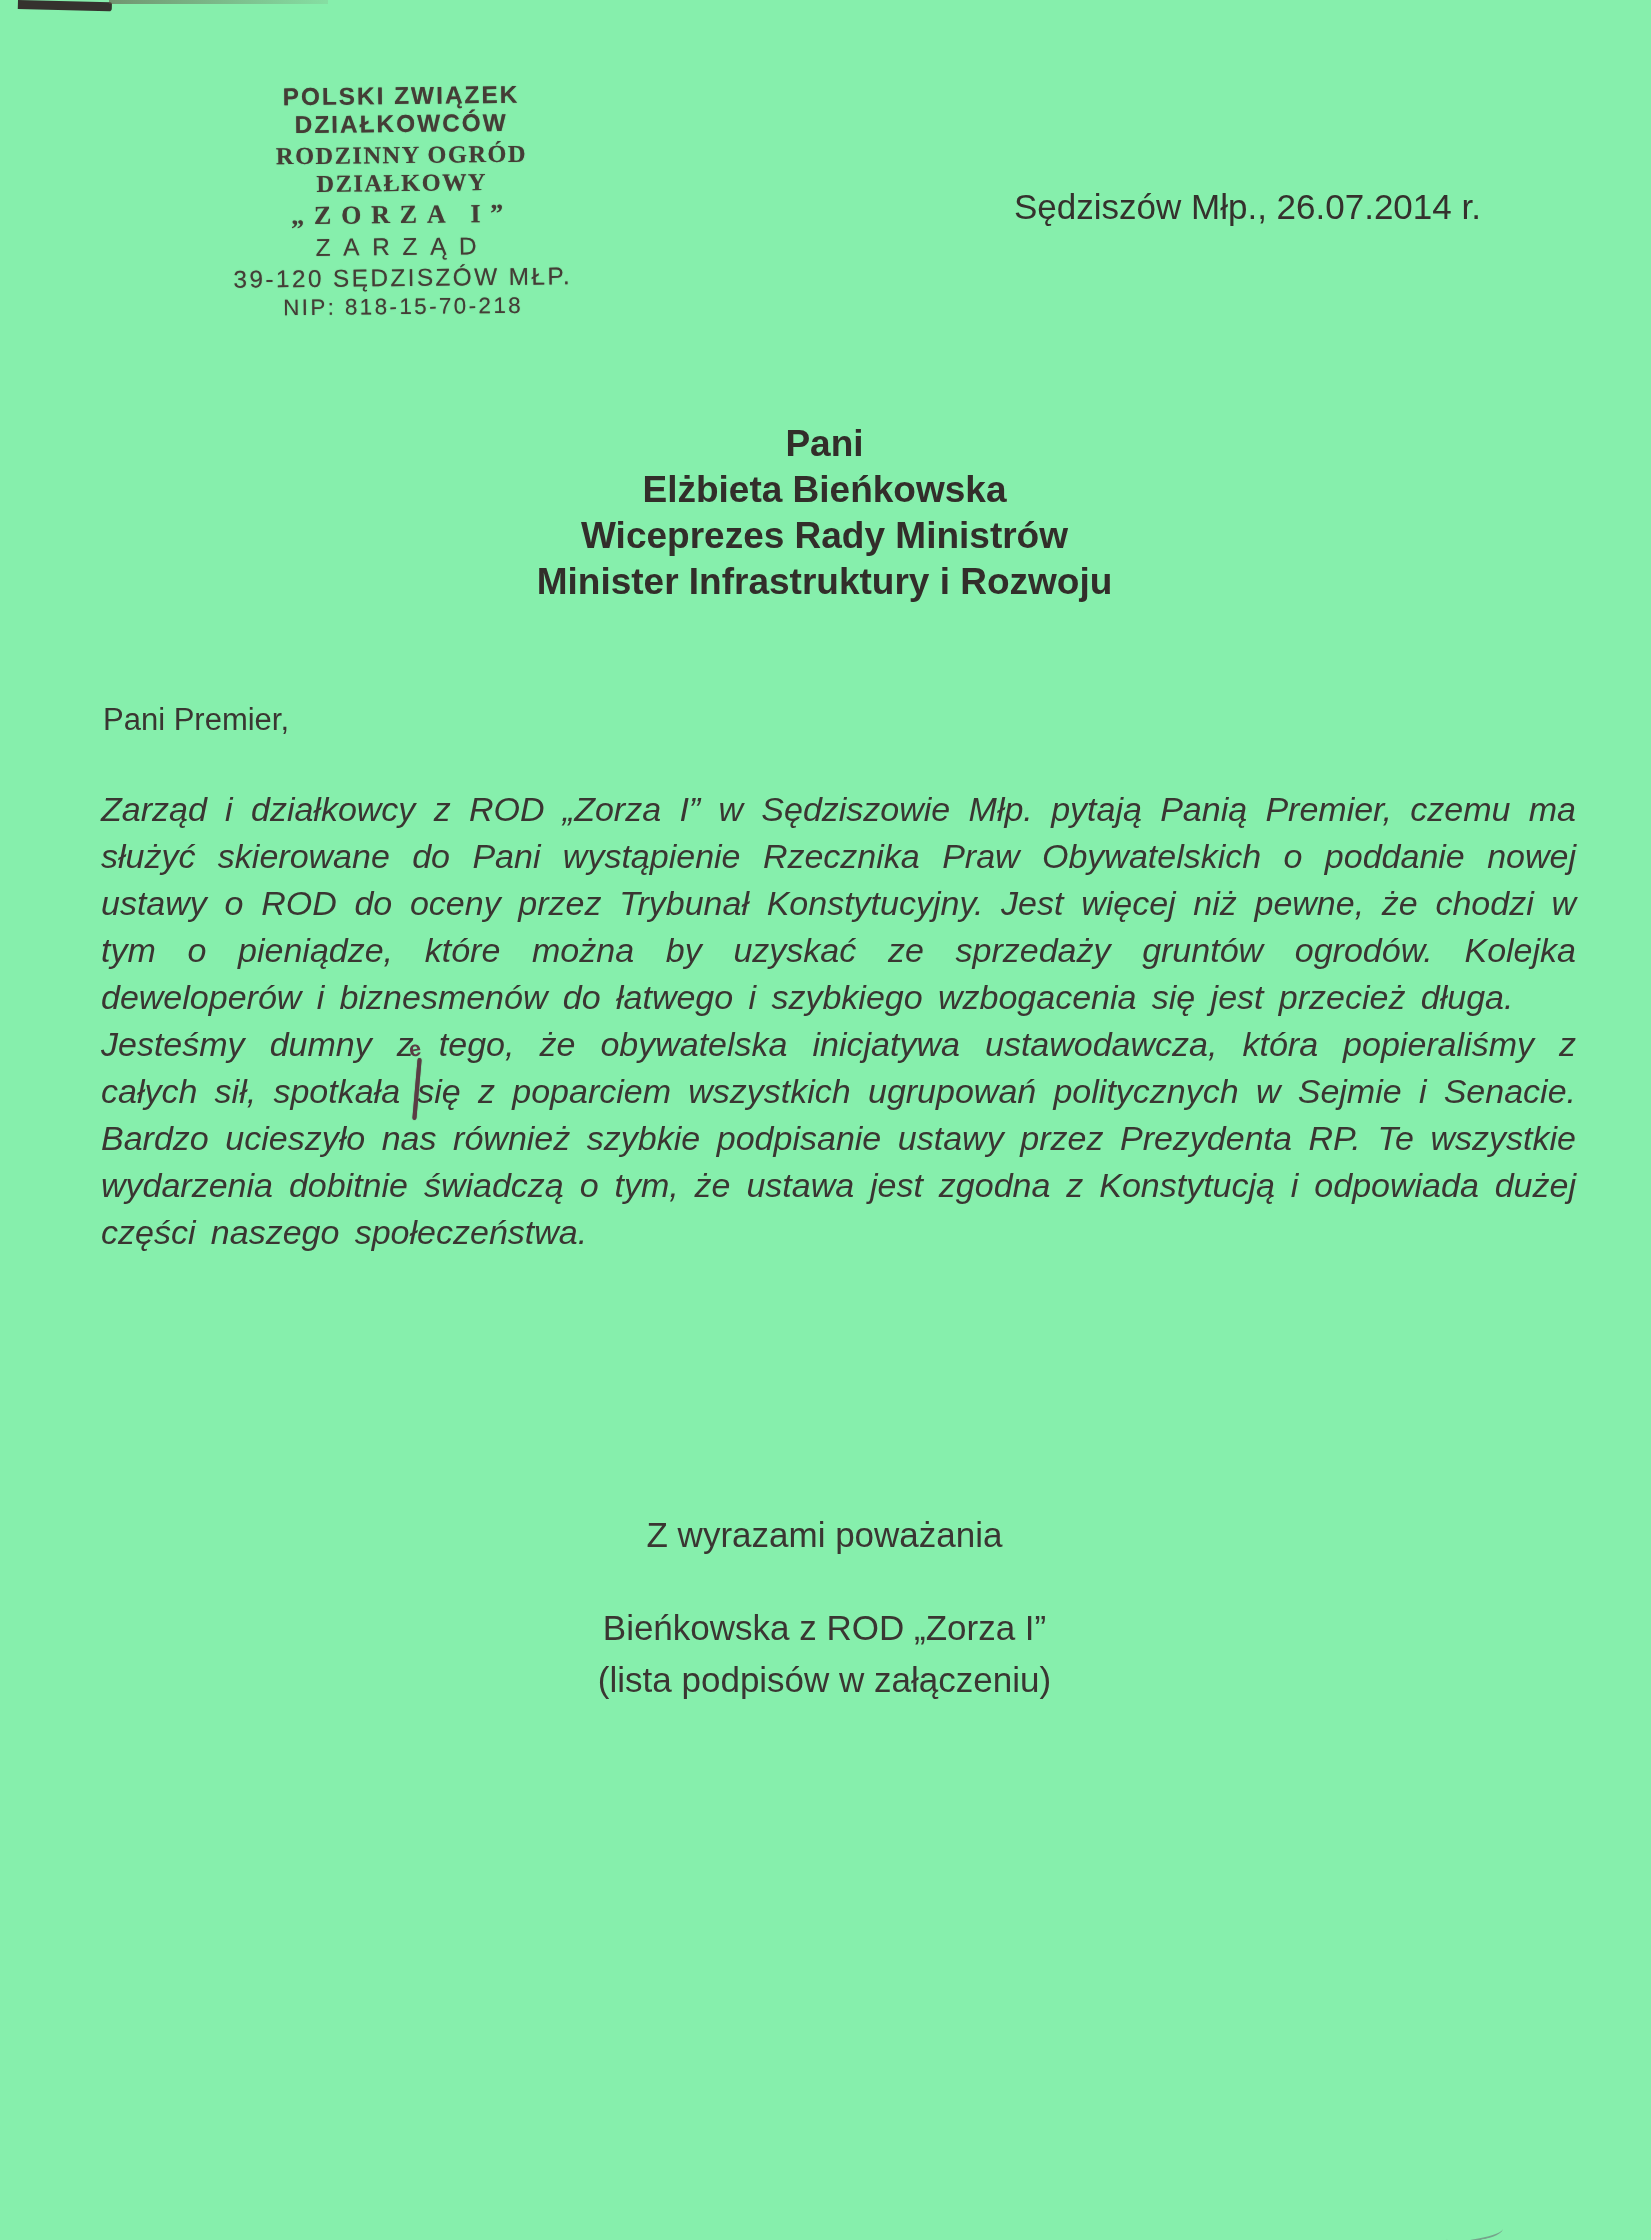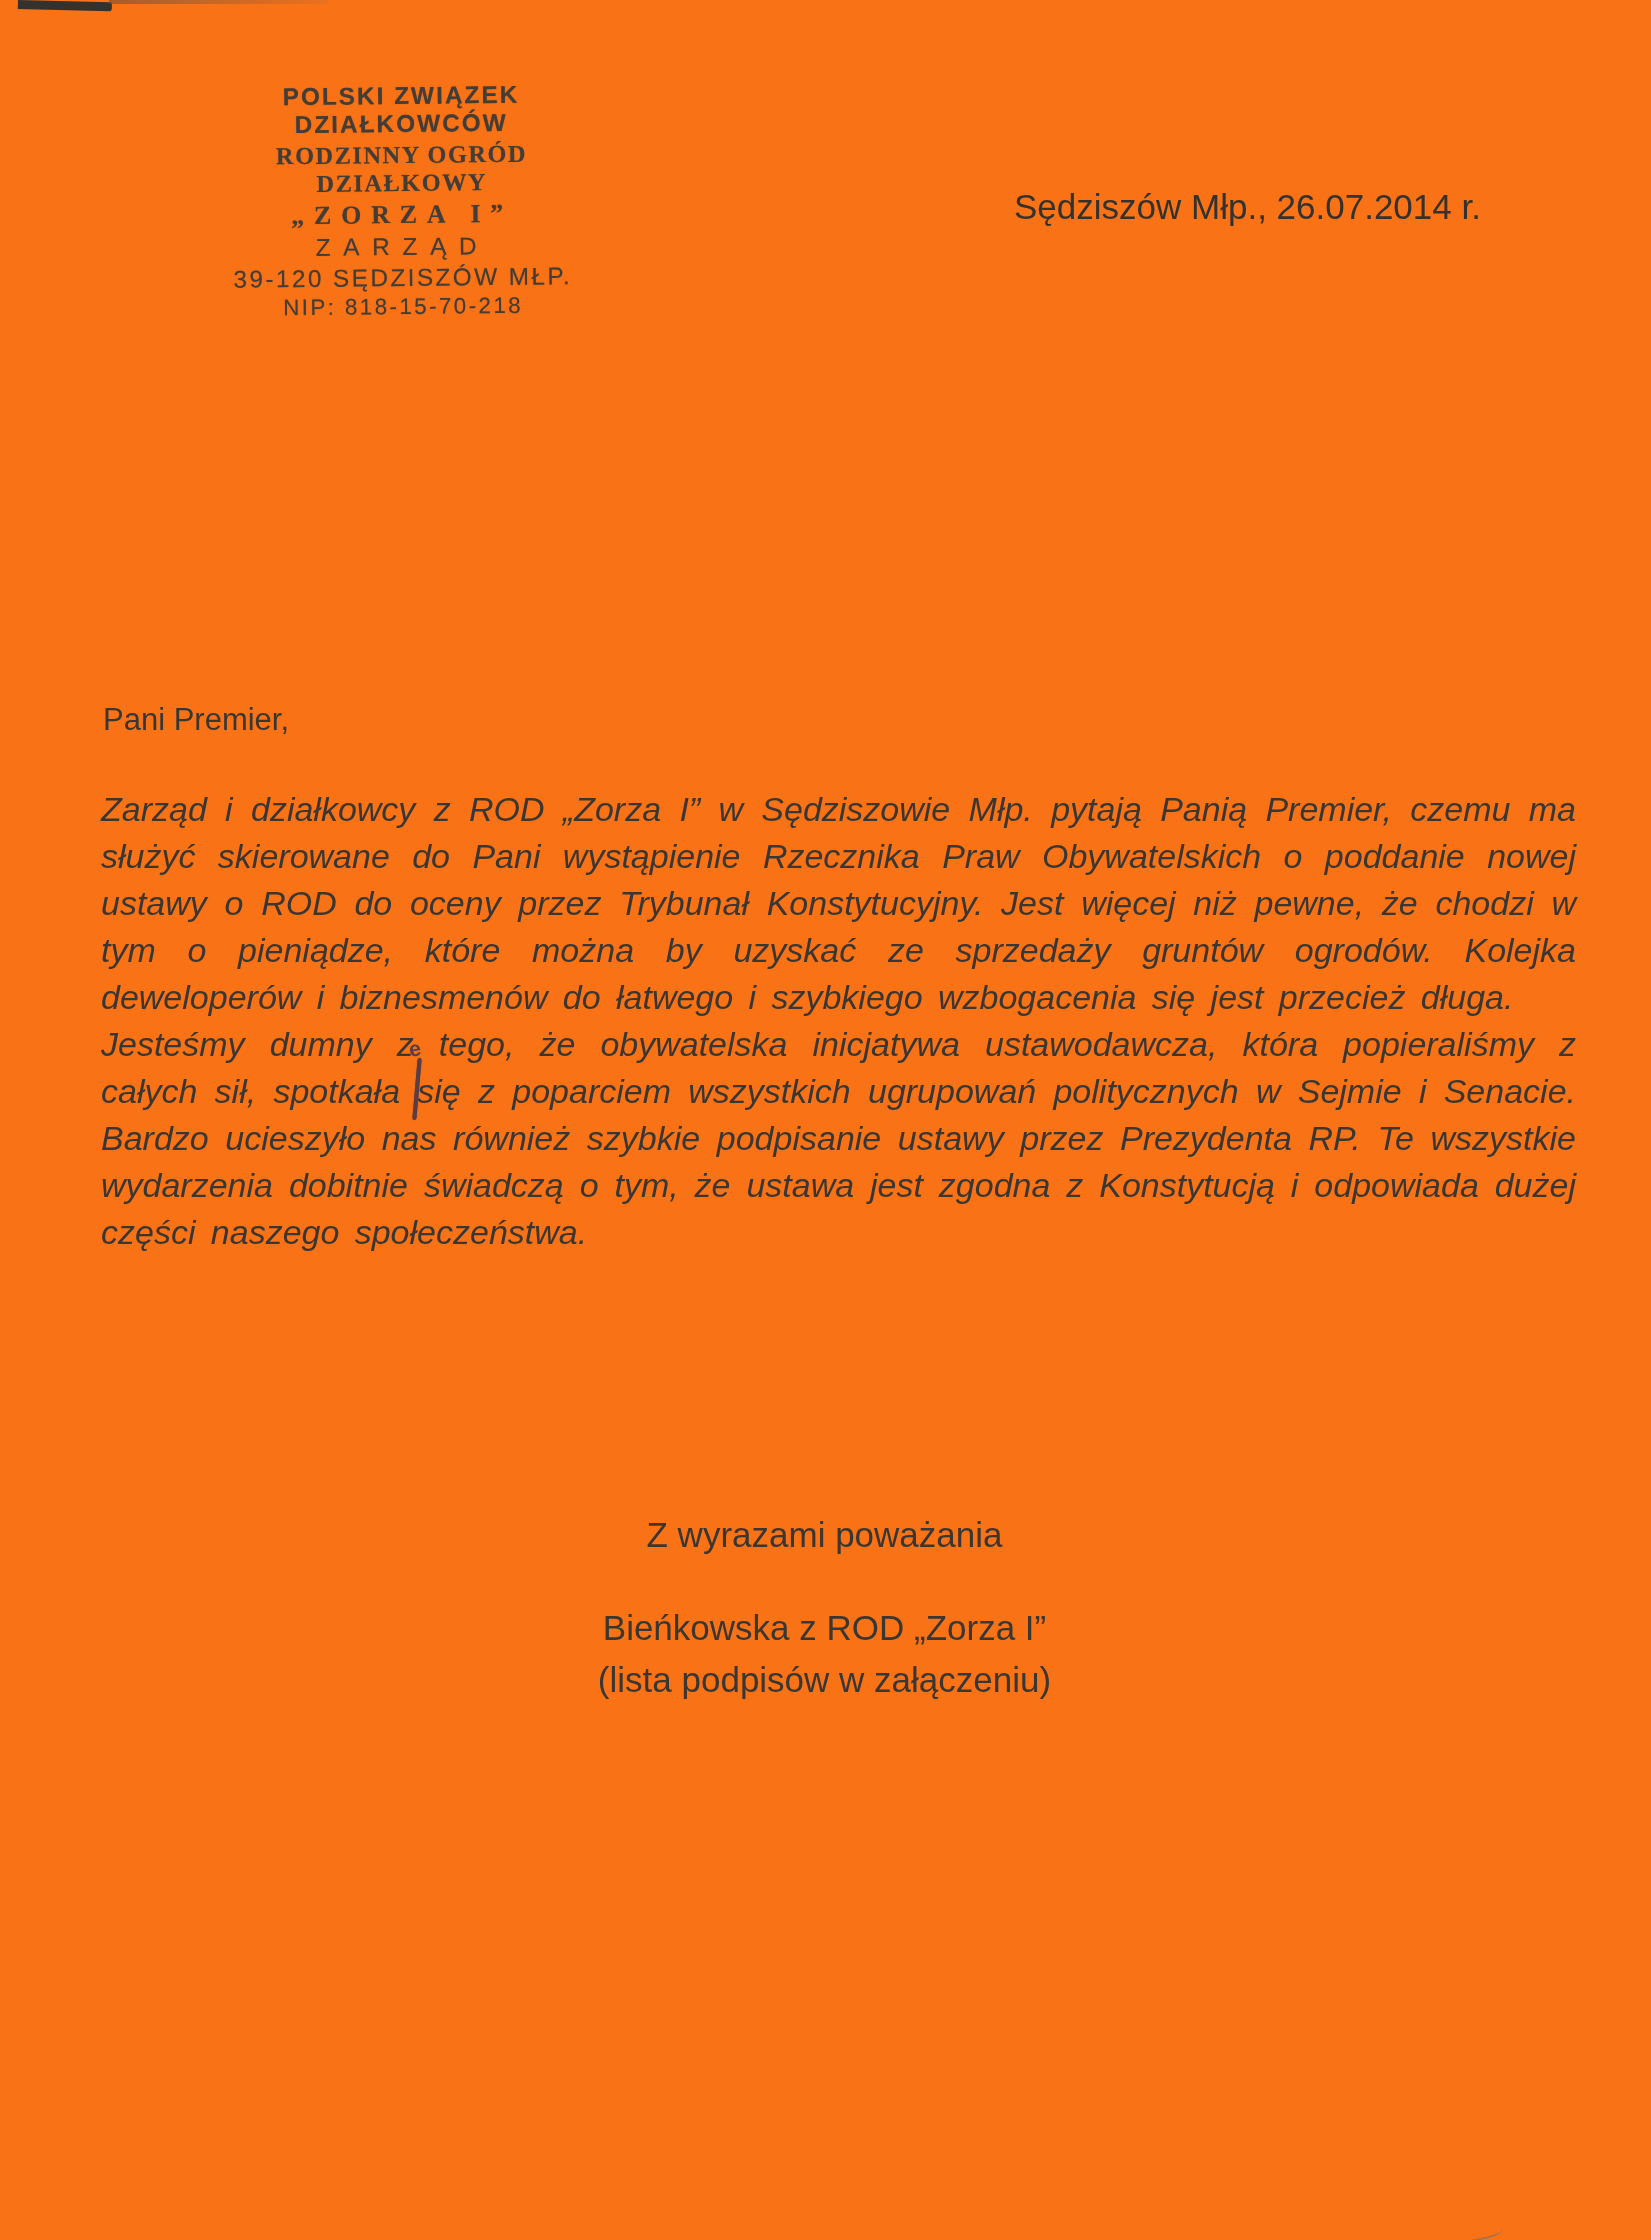--- a/index.html
+++ b/index.html
@@ -1,20 +1,20 @@
 <!DOCTYPE html>
 <html><head>
 <meta charset="utf-8">
 <style>
   html,body { margin:0; padding:0; background:#e9e9e7; }
   .page {
     position:relative;
     width:1651px; height:2240px;
     margin:0 auto;
-    background:#f97316;
+    background:#86efac;
     font-family:"Liberation Sans", sans-serif;
     color:#3a3632;
     overflow:hidden;
   }
 
   
   .letterhead {
     position:absolute; left:195px; top:82px; width:414px;
     text-align:center;
     color:#443d36;
@@ -99,20 +99,26 @@
     <div class="lh1">POLSKI ZWIĄZEK DZIAŁKOWCÓW</div>
     <div class="lh2">RODZINNY OGRÓD DZIAŁKOWY</div>
     <div class="lh3">„ZORZA I”</div>
     <div class="lh4">ZARZĄD</div>
     <div class="lh5">39-120 SĘDZISZÓW MŁP.</div>
     <div class="lh6">NIP: 818-15-70-218</div>
   </div>
 
   <div class="dateline">Sędziszów Młp., 26.07.2014 r.</div>
 
+  <div class="recipient">
+    <div>Pani</div>
+    <div>Elżbieta Bieńkowska</div>
+    <div>Wiceprezes Rady Ministrów</div>
+    <div>Minister Infrastruktury i Rozwoju</div>
+  </div>
 
   <div class="salutation">Pani Premier,</div>
 
   <div class="body-text">
     <p>Zarząd i działkowcy z ROD „Zorza I” w Sędziszowie Młp. pytają Panią Premier, czemu ma służyć skierowane do Pani wystąpienie Rzecznika Praw Obywatelskich o poddanie nowej ustawy o ROD do oceny przez Trybunał Konstytucyjny. Jest więcej niż pewne, że chodzi w tym o pieniądze, które można by uzyskać ze sprzedaży gruntów ogrodów. Kolejka deweloperów i biznesmenów do łatwego i szybkiego wzbogacenia się jest przecież długa.</p>
     <p>Jesteśmy dumny z tego, że obywatelska inicjatywa ustawodawcza, która popieraliśmy z całych sił, spotkała się z poparciem wszystkich ugrupowań politycznych w Sejmie i Senacie. Bardzo ucieszyło nas również szybkie podpisanie ustawy przez Prezydenta RP. Te wszystkie wydarzenia dobitnie świadczą o tym, że ustawa jest zgodna z Konstytucją i odpowiada dużej części naszego społeczeństwa.</p>
   </div>
 
   <div class="correction">
     <span class="correction-e">e</span>

